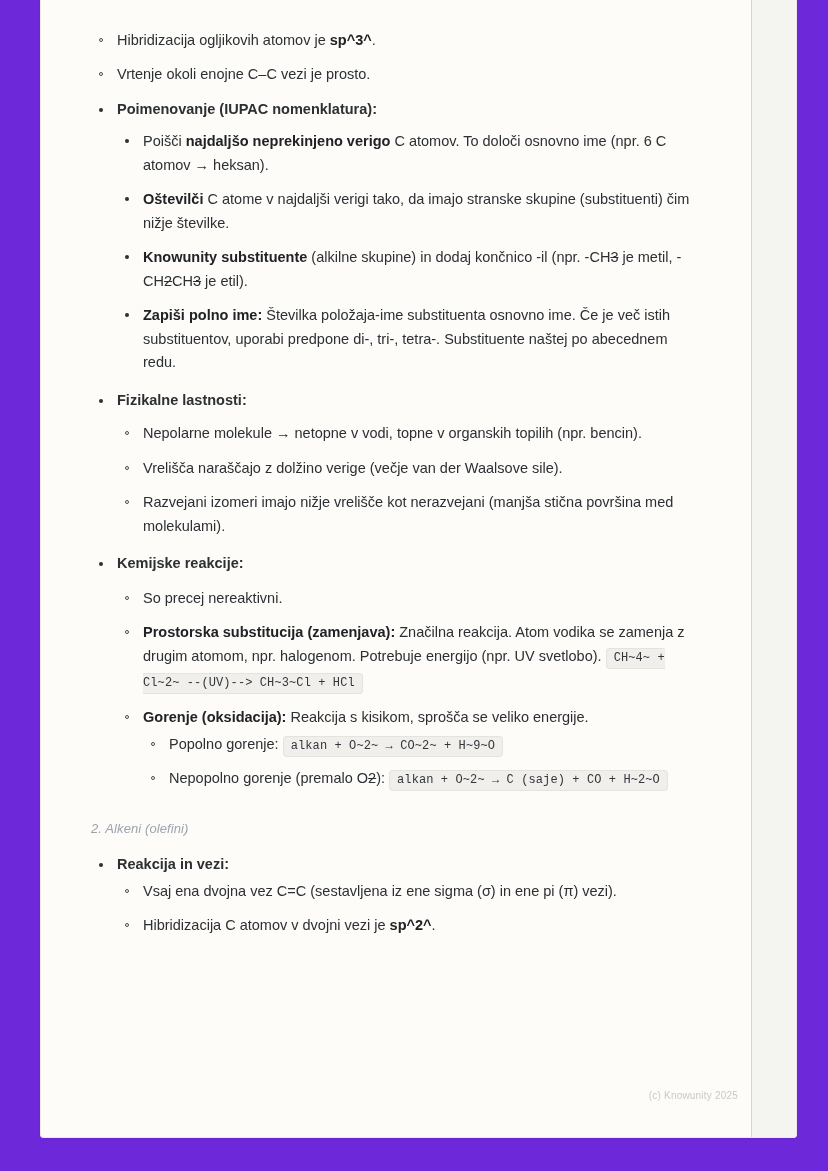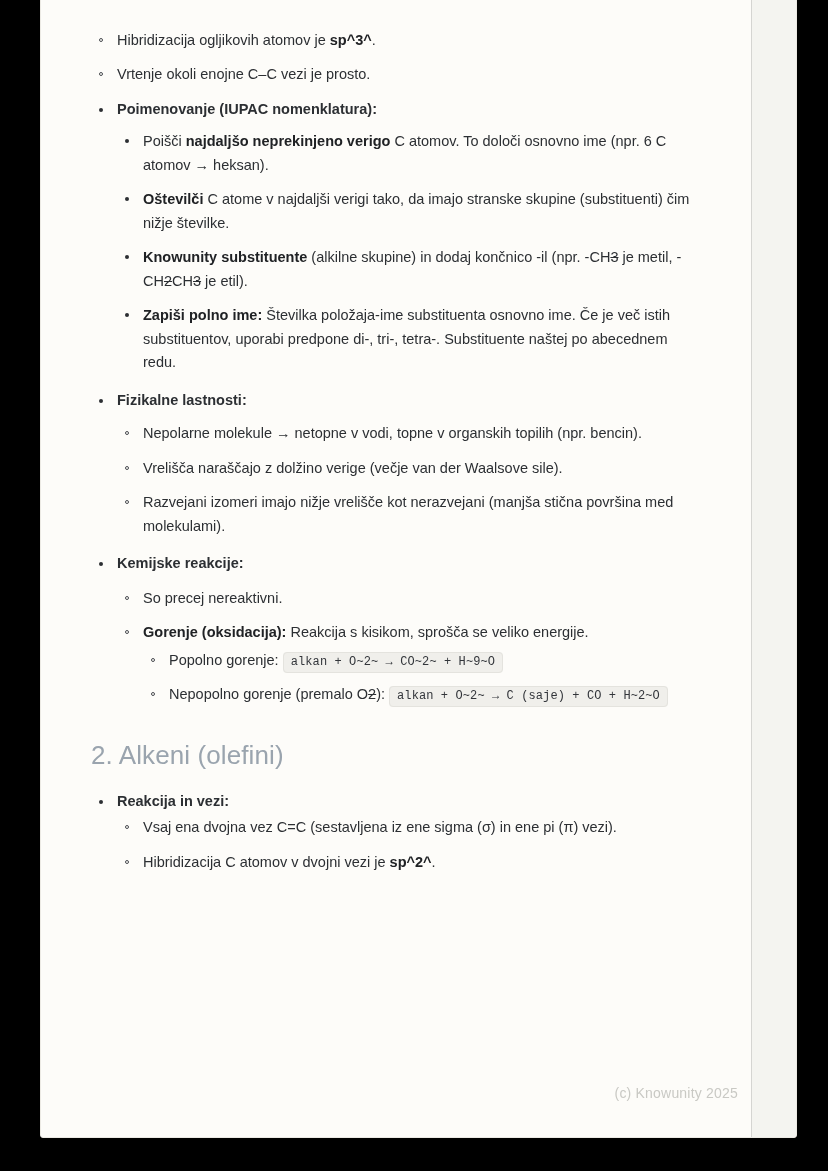--- a/index.html
+++ b/index.html
@@ -12,21 +12,21 @@
     height: 1171px;
     font-family: "Liberation Sans", sans-serif;
     -webkit-font-smoothing: antialiased;
   }
 
   
   #viewer {
     position: relative;
     width: 828px;
     height: 1171px;
-    background: #000000;
+    background: #6d28d9;
     overflow: hidden;
   }
   #page-card {
     position: absolute;
     left: 40px;
     top: -14px;
     width: 755px;
     height: 1150px;
     background: #fdfcf9;
     border: 1px solid #eceae4;
@@ -151,33 +151,34 @@
     border-radius: 4px;
     padding: 2px 7px 3px 7px;
     color: #32353a;
     white-space: normal;
     line-height: 2.0;
     letter-spacing: 0.1px;
   }
 
   
   h2.section {
-    font-size: 26px;
+    font-size: 13px;
     font-weight: normal;
     color: #9aa4ae;
     margin: 26px 0 14px 0;
     letter-spacing: 0.1px;
+    font-style: italic;
   }
 
   
   #watermark {
     position: absolute;
     right: 58px;
     bottom: 36px;
-    font-size: 14px;
+    font-size: 10px;
     color: #c9c9c4;
     letter-spacing: 0.2px;
     white-space: nowrap;
   }
 </style>
 </head>
 <body>
 
 <div id="viewer">
 
@@ -250,20 +251,24 @@
           <li>
             <span class="bullet"></span>
             <span class="grp-lead">Kemijske reakcije:</span>
 
             <ul class="lvl2" style="margin-top:11px;">
               <li>
                 <span class="bullet"></span>
                 <span>So precej nereaktivni.</span>
               </li>
 
+              <li>
+                <span class="bullet"></span>
+                <b>Prostorska substitucija (zamenjava):</b><span> Značilna reakcija. Atom vodika se zamenja z drugim atomom, npr. halogenom. Potrebuje energijo (npr. UV svetlobo). </span><code>CH~4~ + Cl~2~ --(UV)--&gt; CH~3~Cl + HCl</code>
+              </li>
 
               <li class="tight">
                 <span class="bullet"></span>
                 <b>Gorenje (oksidacija):</b><span> Reakcija s kisikom, sprošča se veliko energije.</span>
 
                 <ul class="lvl3" style="margin-top:4px;">
                   <li>
                     <span class="bullet"></span>
                     <span>Popolno gorenje: </span><code>alkan + O~2~ → CO~2~ + H~9~O</code>
                   </li>

